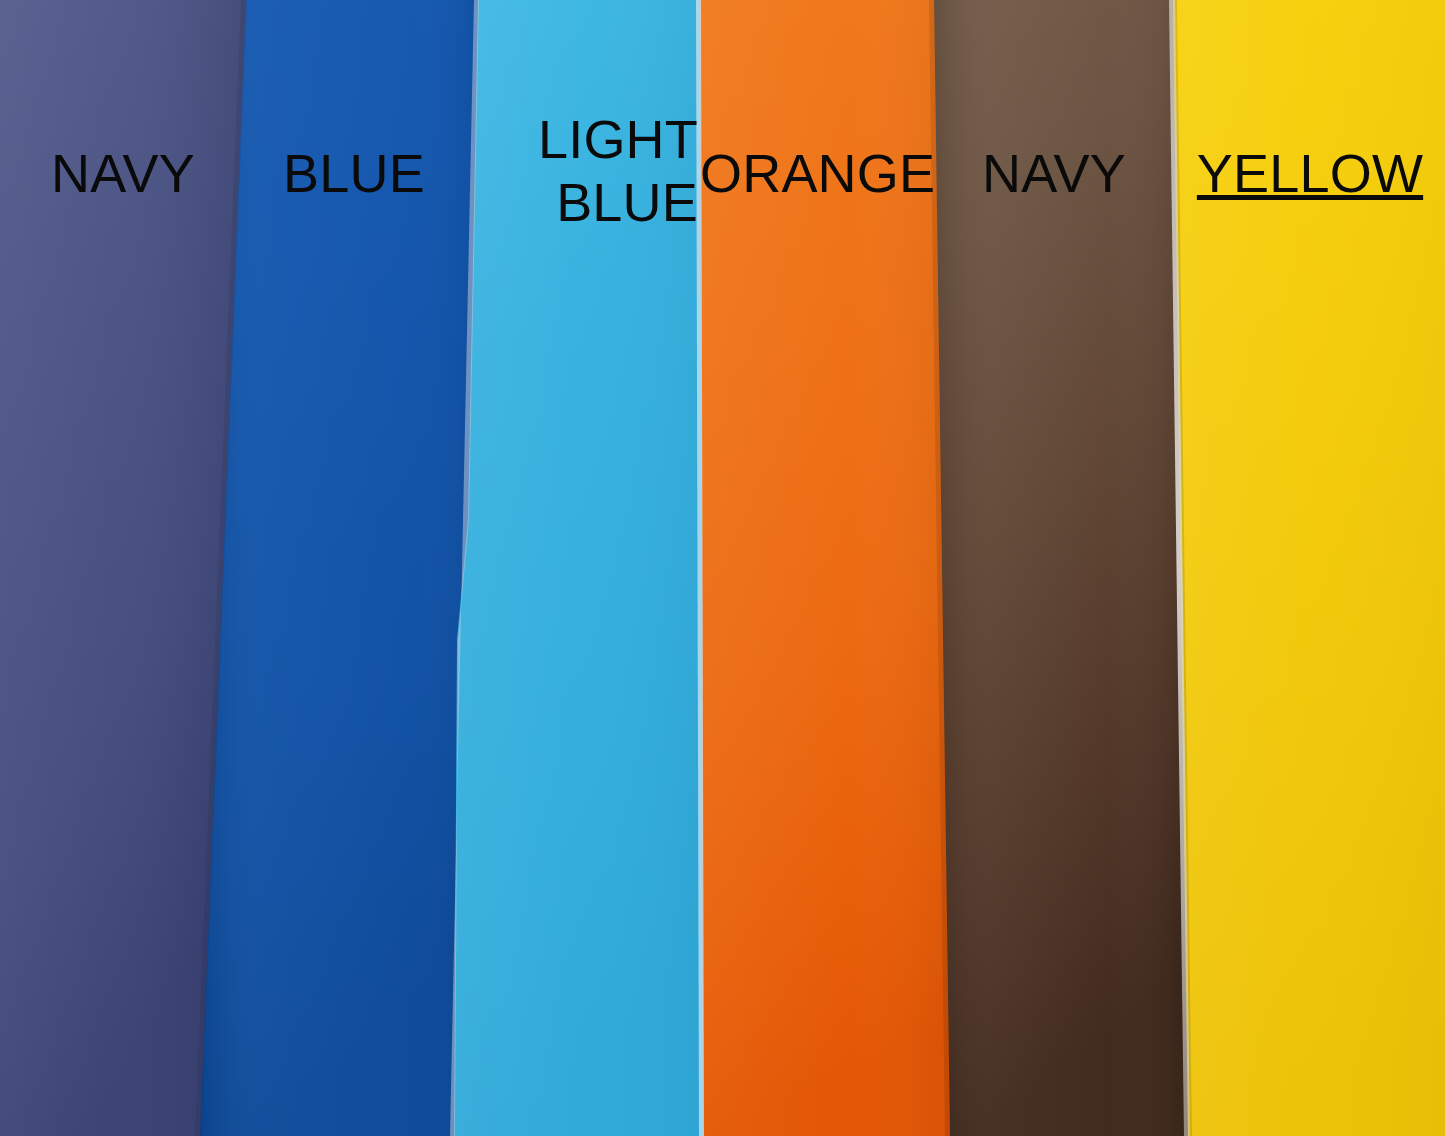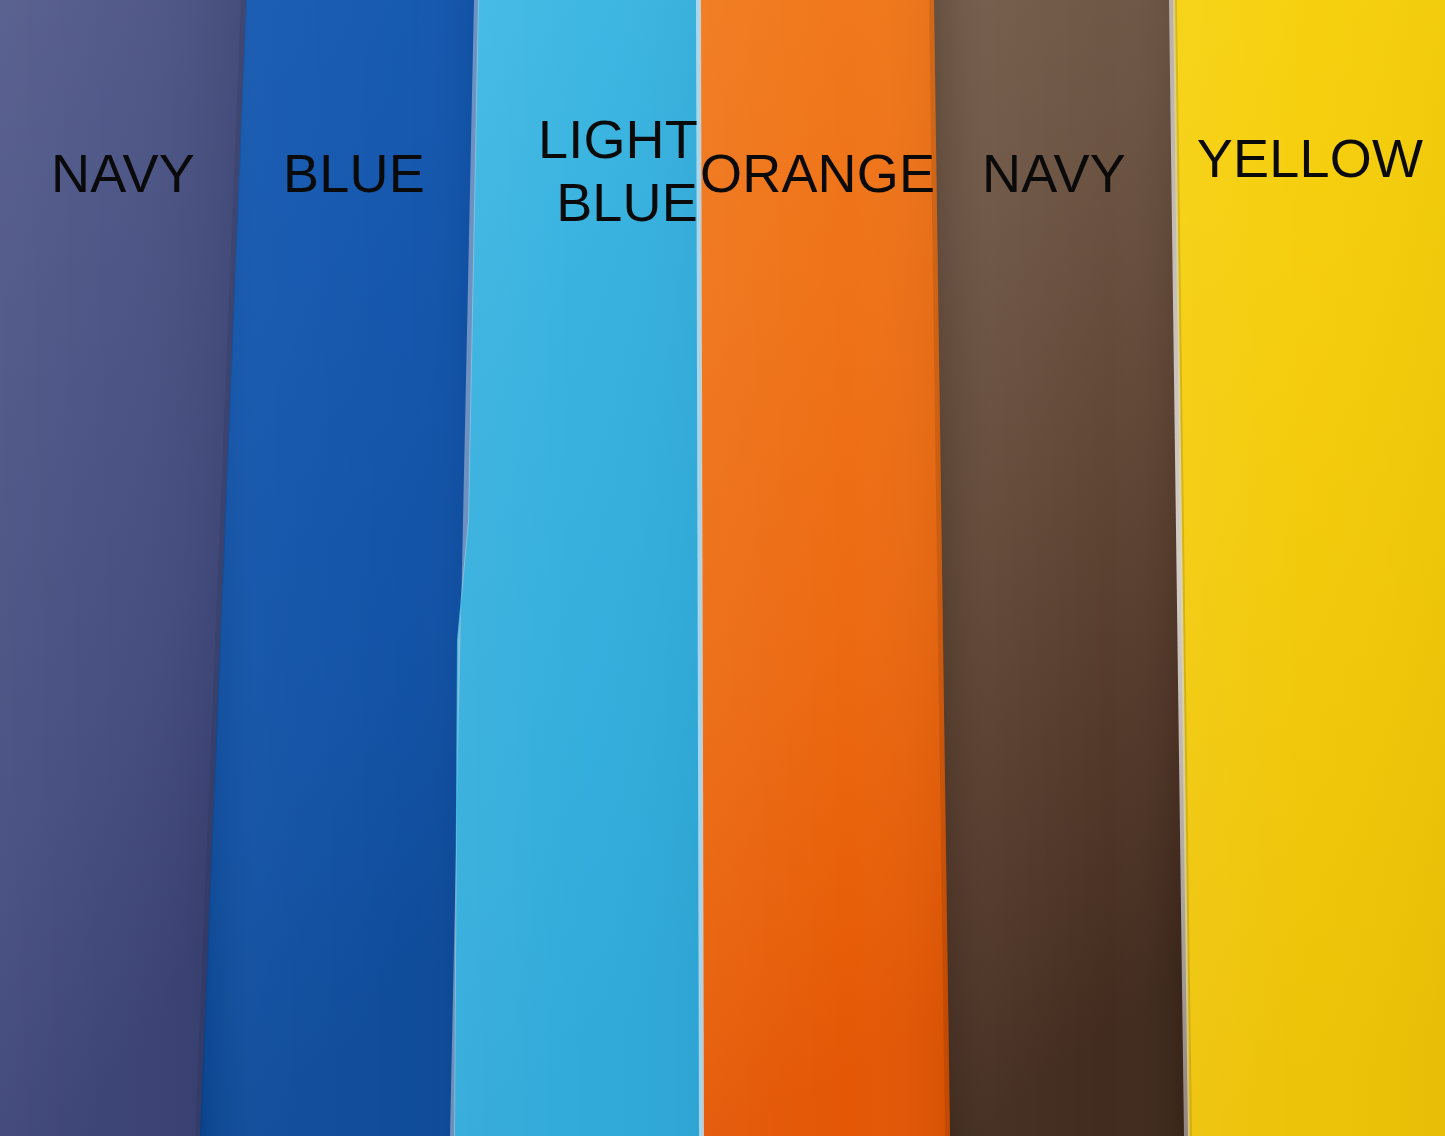--- a/index.html
+++ b/index.html
@@ -38,21 +38,21 @@
     letter-spacing: 0.2px;
     white-space: pre;
     text-align: center;
     pointer-events: auto;
   }
   .lbl-navy      { left: 8px;   top: 142px; width: 230px; }
   .lbl-blue      { left: 248px; top: 142px; width: 212px; }
   .lbl-lightblue { left: 470px; top: 108px; width: 228px; text-align: right; }
   .lbl-orange    { left: 700px; top: 142px; width: 234px; }
   .lbl-brown     { left: 936px; top: 142px; width: 236px; }
-  .lbl-yellow    { left: 1182px;top: 127px; width: 256px; }
+  .lbl-yellow    { left: 1182px;top: 142px; width: 256px; text-decoration: underline; }
 </style>
 </head>
 <body>
 
 <div id="canvas">
 
   <svg id="strip-layer" viewBox="0 0 1445 1136" preserveAspectRatio="none">
     <defs>
       <linearGradient id="g-navy" x1="0" y1="0" x2="0.35" y2="1">
         <stop offset="0%" stop-color="#525A8B"></stop>

